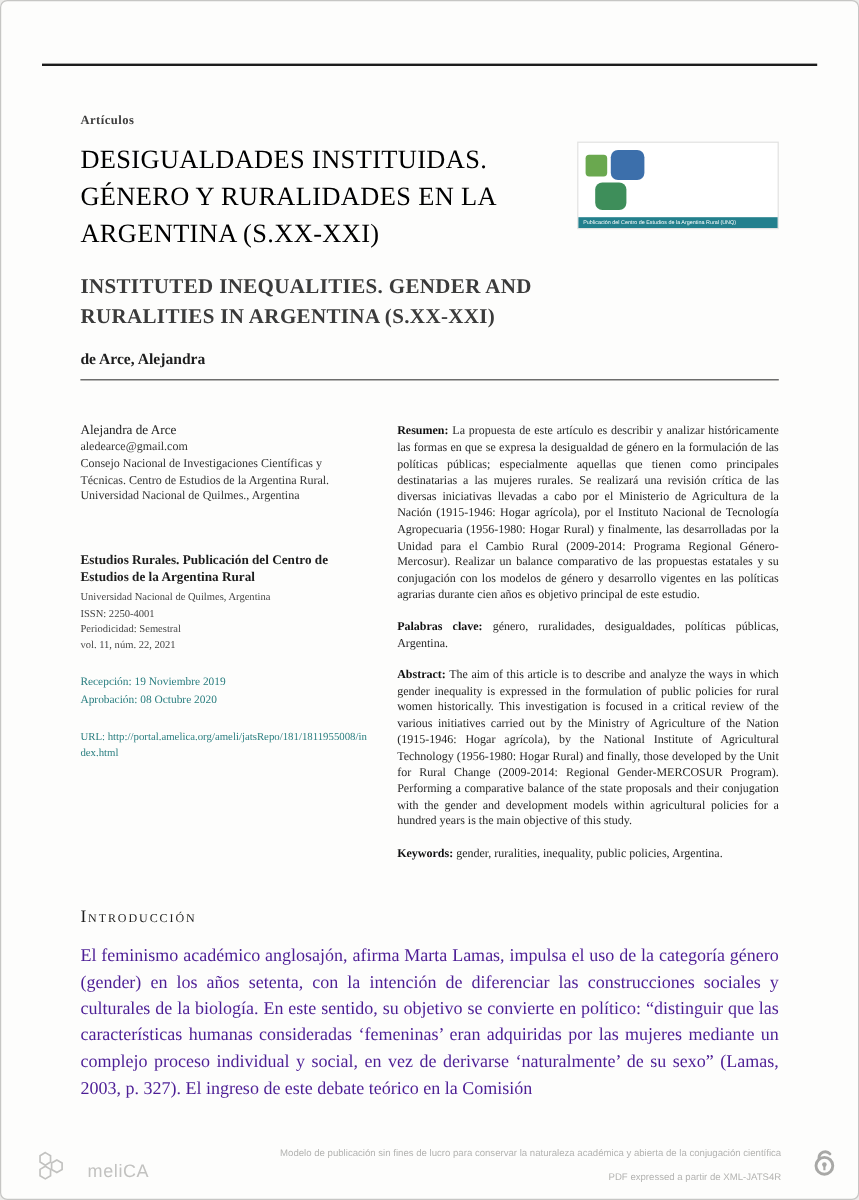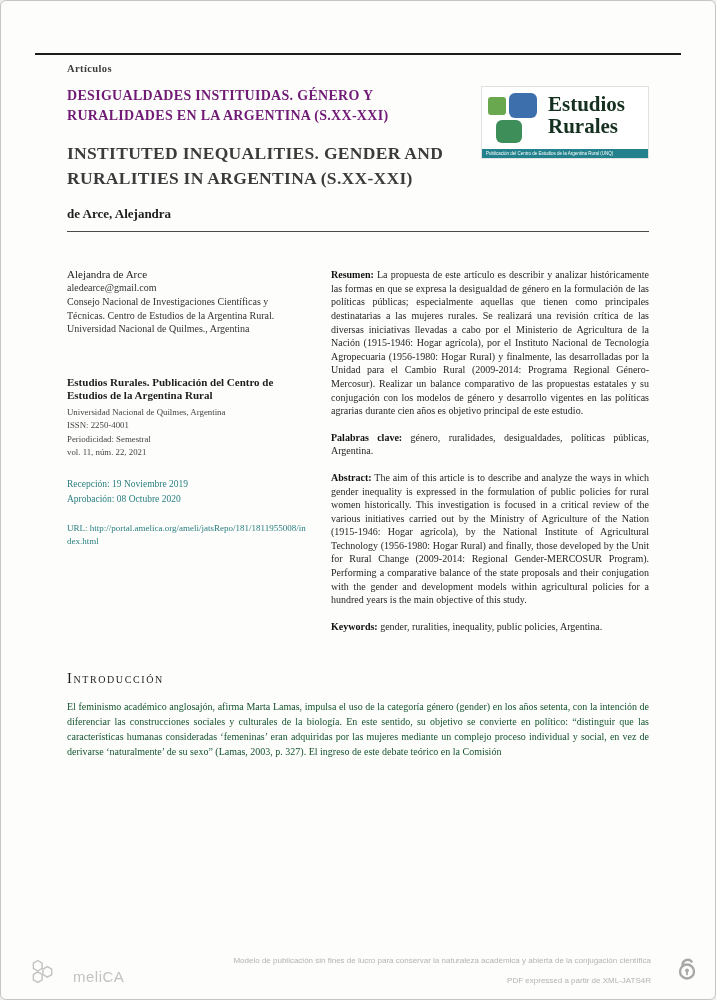--- a/index.html
+++ b/index.html
@@ -4,24 +4,24 @@
 <style>
   * { margin:0; padding:0; box-sizing:border-box; }
   html,body { background:#ececea; }
   body { font-family:"Liberation Serif", serif; color:#222; }
   .page {
     width:716px; height:1000px; margin:0 auto; position:relative;
     background:#fdfdfc; border:1px solid #c6c6c4; border-radius:6px; overflow:hidden;
   }
   .top-rule { margin:52px 34px 0 34px; border-top:2px solid #1c1c1c; }
   .content { padding:0 66px; }
-  .section-label { margin-top:8px; font-size:10.5px; font-weight:bold; color:#3d3d3d; letter-spacing:.4px; }
+  .section-label { margin-top:40px; font-size:10.5px; font-weight:bold; color:#3d3d3d; letter-spacing:.4px; }
   .header-flex { display:flex; gap:18px; margin-top:12px; }
   .titles { flex:1; }
-  .title-es { font-size:14px; font-weight:bold; line-height:1.4; color:#701a75; letter-spacing:.3px; }
+  .title-es { font-size:22px; font-weight:normal; line-height:1.4; color:#000000; letter-spacing:.3px; }
   .title-en { font-size:17.5px; font-weight:bold; line-height:1.4; color:#3b3b3b; letter-spacing:.3px; margin-top:16px; }
   .author-line { margin-top:16px; font-size:13px; font-weight:bold; color:#1d1d1d; }
   .author-rule { margin-top:9px; border-top:1px solid #4a4a4a; }
 
   
   .journal-logo { width:168px; flex:none; background:#fff; border:1px solid #e2e2e0; padding:6px 6px 0 6px; align-self:flex-start; }
   .logo-top { display:flex; gap:6px; }
   .logo-marks { position:relative; width:54px; height:52px; flex:none; }
   .mark-green  { position:absolute; left:0;  top:5;  width:18px; height:18px; background:#6aa84f; border-radius:3px; top:4px; }
   .mark-blue   { position:absolute; left:21px; top:0; width:28px; height:25px; background:#3c6fab; border-radius:6px; }
@@ -44,21 +44,21 @@
   .journal-title { font-size:11px; font-weight:bold; line-height:1.25; color:#1d1d1d; }
   .journal-small { font-size:8.8px; line-height:1.5; color:#444; margin-top:3px; }
   a, .link { color:#2b7f80; text-decoration:none; }
 
   .dates { margin-top:18px; font-size:9.5px; line-height:1.55; color:#2b7f80; }
   .url-block { margin-top:16px; font-size:9px; line-height:1.45; color:#2b7f80; word-break:break-all; }
 
   
   .intro { margin-top:24px; }
   .intro-heading { font-variant:small-caps; font-size:14.5px; letter-spacing:1.6px; font-weight:normal; color:#1f1f1f; }
-  .intro-par { margin-top:13px; font-size:10px; line-height:1.48; text-align:justify; color:#14532d; }
+  .intro-par { margin-top:13px; font-size:15px; line-height:1.48; text-align:justify; color:#4c1d95; }
 
   
   .footer { position:absolute; left:28px; right:16px; bottom:12px; display:flex; align-items:center; gap:14px; }
   .amelica { display:flex; align-items:flex-end; gap:16px; color:#bdbdbd; }
   .amelica-text { font-family:"Liberation Sans",sans-serif; font-size:15px; letter-spacing:.5px; color:#c2c2c0; }
   .footer-notes { flex:1; text-align:right; font-family:"Liberation Sans",sans-serif; font-size:8px; line-height:1.55; color:#b3b3b1; max-width:430px; margin-left:auto; }
   .footer-note2 { margin-top:7px; }
   .oa-wrap { flex:none; padding-left:10px; }
 </style>
 </head>
@@ -76,24 +76,20 @@
         <h1 class="title-en">INSTITUTED INEQUALITIES. GENDER AND RURALITIES IN ARGENTINA (S.XX-XXI)</h1>
         <div class="author-line">de Arce, Alejandra</div>
       </div>
 
       <div class="journal-logo">
         <div class="logo-top">
           <div class="logo-marks">
             <div class="mark-green"></div>
             <div class="mark-blue"></div>
             <div class="mark-dgreen"></div>
-          </div>
-          <div class="logo-text">
-            <div>Estudios</div>
-            <div>Rurales</div>
           </div>
         </div>
         <div class="logo-bar">Publicación del Centro de Estudios de la Argentina Rural (UNQ)</div>
       </div>
     </div>
 
     <div class="author-rule"></div>
 
     <div class="columns">
       <div class="col-left">

